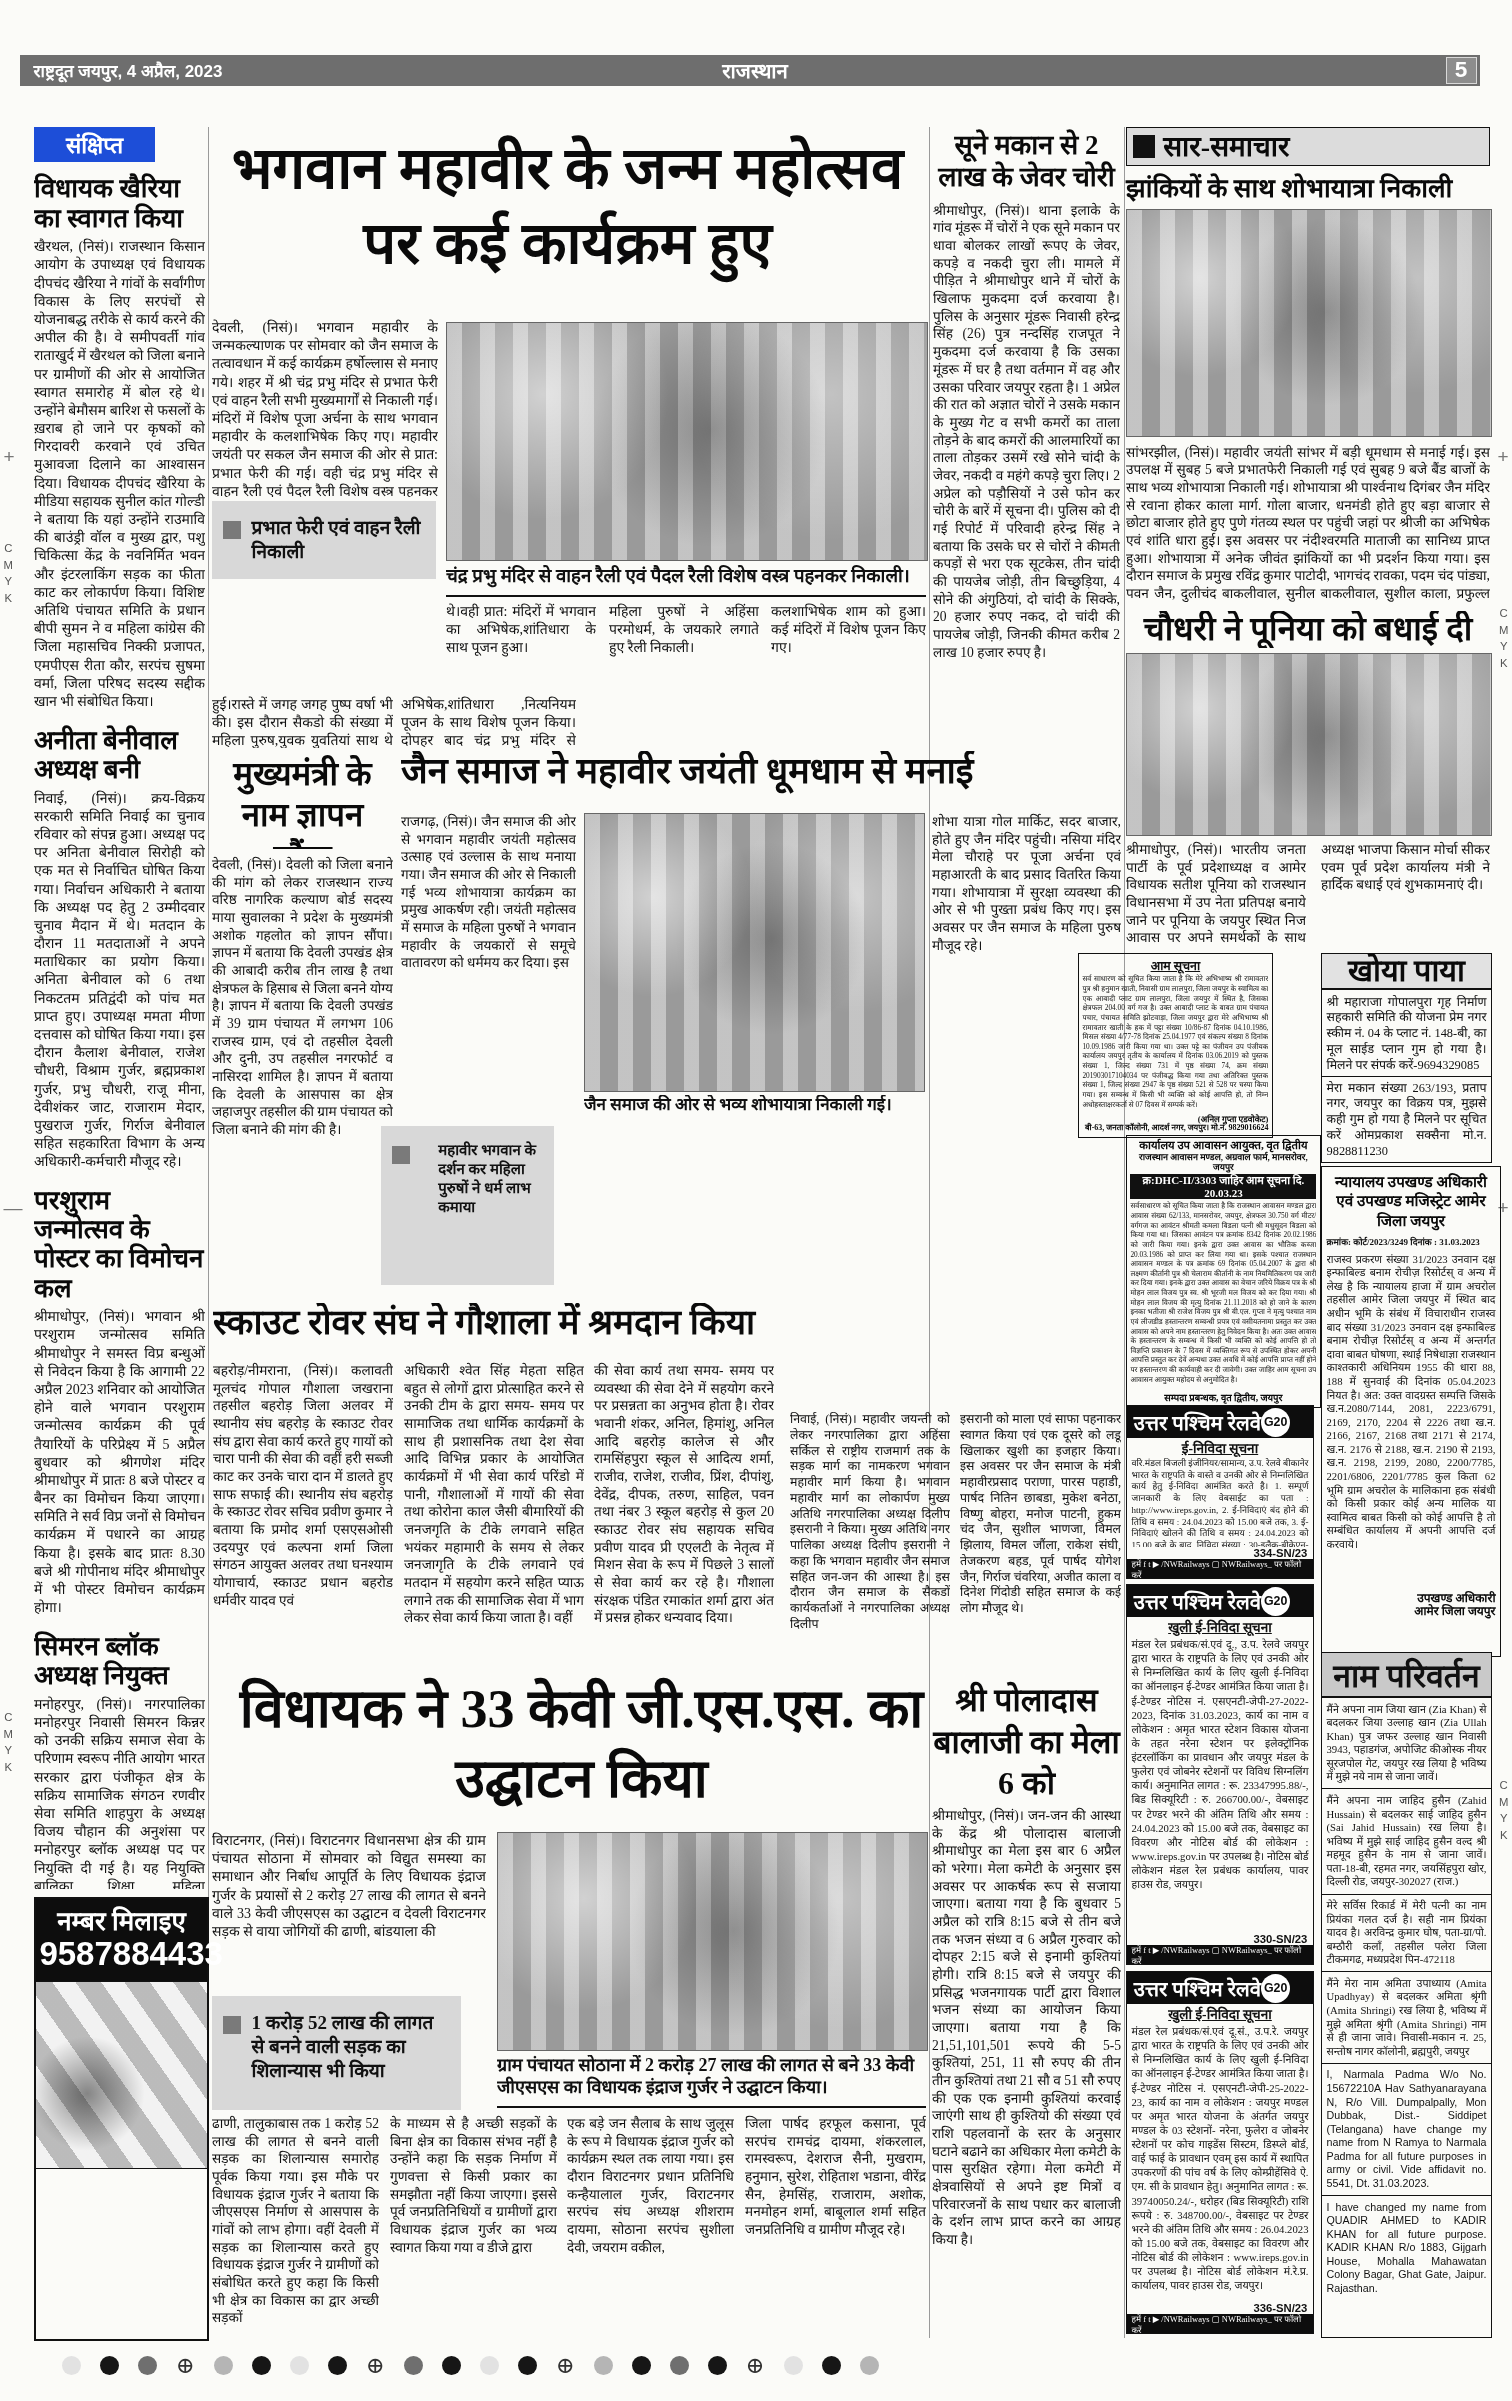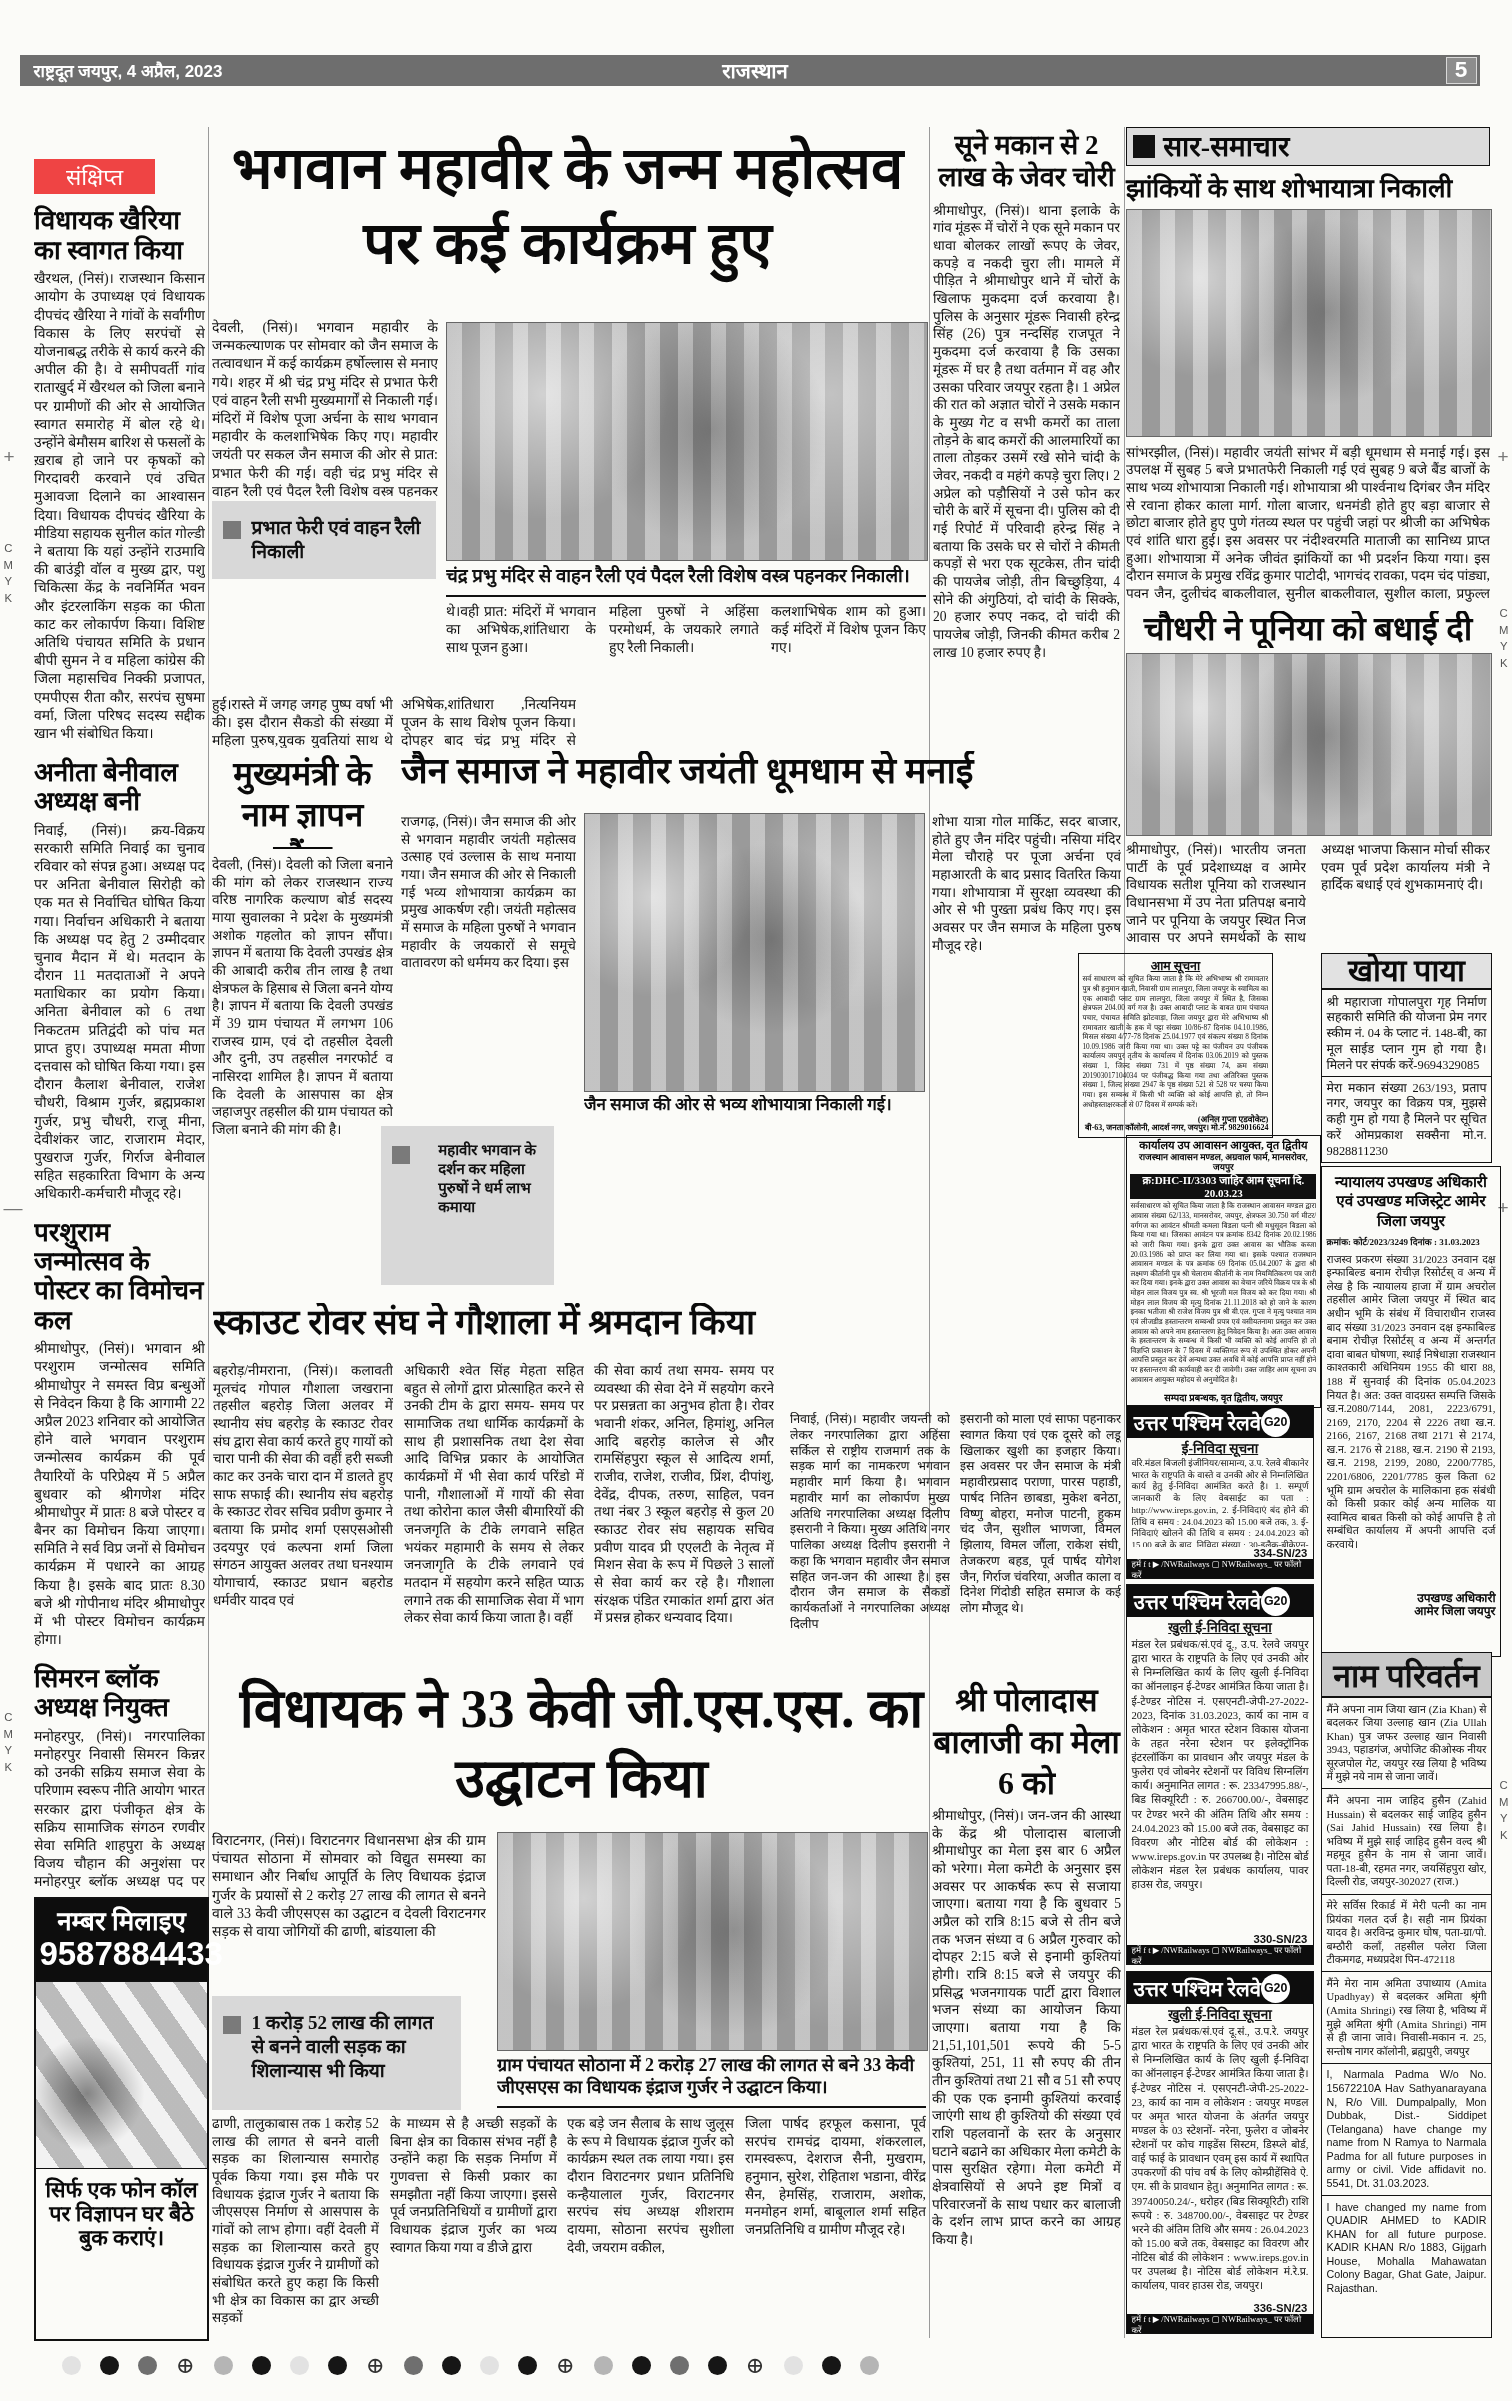--- a/index.html
+++ b/index.html
@@ -26,21 +26,21 @@
   .gq{background:#d8d8d8;display:flex;gap:10.2px;padding:14.7px 11.3px;font-weight:bold;line-height:1.28;}
   .gq .sq{width:18px;height:18px;background:#7a7a7a;flex:none;margin-top:5.6px;}
   .ph{background:#b3b3b3;border:0.6px solid #666;
       background-image:
         radial-gradient(circle at 20% 30%, rgba(255,255,255,.55), transparent 30%),
         radial-gradient(circle at 55% 45%, rgba(0,0,0,.28), transparent 40%),
         radial-gradient(circle at 80% 30%, rgba(255,255,255,.4), transparent 35%),
         repeating-linear-gradient(90deg, rgba(255,255,255,.22) 0 14.7px, rgba(0,0,0,.14) 14.7px 33px);}
   .vr{background:#9a9a9a;width:1.1px;}
   .hrule{background:#111;}
-  .slab{background:#ef4444;color:#fff;font-weight:normal;display:flex;align-items:center;justify-content:center;margin-top:32px;}
+  .slab{background:#1d4ed8;color:#fff;font-weight:bold;display:flex;align-items:center;justify-content:center;}
   
   .nbox{border:1.7px solid #111;}
   .nbox .nt{font-weight:bold;text-align:center;text-decoration:underline;}
   .railhead{background:#0d0d0d;color:#fff;display:flex;align-items:center;justify-content:flex-start;padding:0 6.8px;}
   .railhead .bn{font-size:20.3px;font-weight:bold;}
   .g20{width:29px;height:29px;border-radius:50%;background:#fff;color:#0d0d0d;font-weight:bold;
        font-size:12.4px;display:flex;align-items:center;justify-content:center;font-family:"Liberation Sans",sans-serif;}
   .railfoot{background:#0d0d0d;color:#fff;font-size:8.5px;display:flex;align-items:center;padding:0 4.5px;height:19px;}
   .refno{text-align:right;font-weight:bold;font-size:11.3px;font-family:"Liberation Sans",sans-serif;}
   .greyband{background:#c9c9c9;border:1.7px solid #111;font-weight:bold;text-align:center;}
@@ -103,21 +103,20 @@
     </div>
 
   </div>
 
   <div class="abs adbox" style="left:34px;top:1897px;width:171px;height:440px;">
     <div class="adtop">
       <div class="hd" style="font-size:26px;color:#ffffff;">नम्बर मिलाइए</div>
       <div class="hd" style="font-size:33px;color:#fff;font-family:'Liberation Sans',sans-serif;">9587884433</div>
     </div>
     <div class="keypad" style="height:186px;"></div>
-    <div class="hd ctr" style="font-size:21.5px;padding:9px 5.6px;">सिर्फ एक फोन कॉल पर विज्ञापन घर बैठे बुक कराएं।</div>
   </div>
 
   <div class="abs hd ctr ov" style="left:212px;top:131px;width:711px;height:181px;font-size:58px;line-height:1.3;">भगवान महावीर के जन्म महोत्सव पर कई कार्यक्रम हुए</div>
 
   <div class="abs ov bt" style="left:212px;top:319px;width:226px;height:178px;">देवली, (निसं)। भगवान महावीर के जन्मकल्याणक पर सोमवार को जैन समाज के तत्वावधान में कई कार्यक्रम हर्षोल्लास से मनाए गये। शहर में श्री चंद्र प्रभु मंदिर से प्रभात फेरी एवं वाहन रैली सभी मुख्यमार्गों से निकाली गई। मंदिरों में विशेष पूजा अर्चना के साथ भगवान महावीर के कलशाभिषेक किए गए। महावीर जयंती पर सकल जैन समाज की ओर से प्रात: प्रभात फेरी की गई। वही चंद्र प्रभु मंदिर से वाहन रैली एवं पैदल रैली विशेष वस्त्र पहनकर शुरू हुई जो छतरी चौराहा,ममता</div>
   <div class="abs gq" style="left:212px;top:501px;width:201px;font-size:19px;">
     <span class="sq"></span>
     <span>प्रभात फेरी एवं वाहन रैली निकाली</span>
   </div>
 

